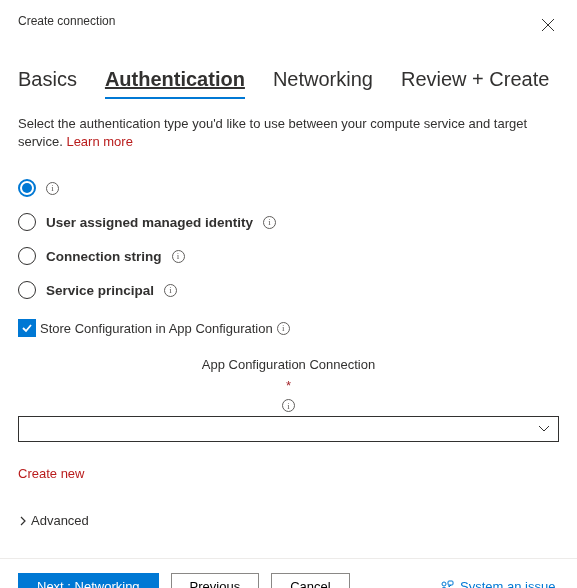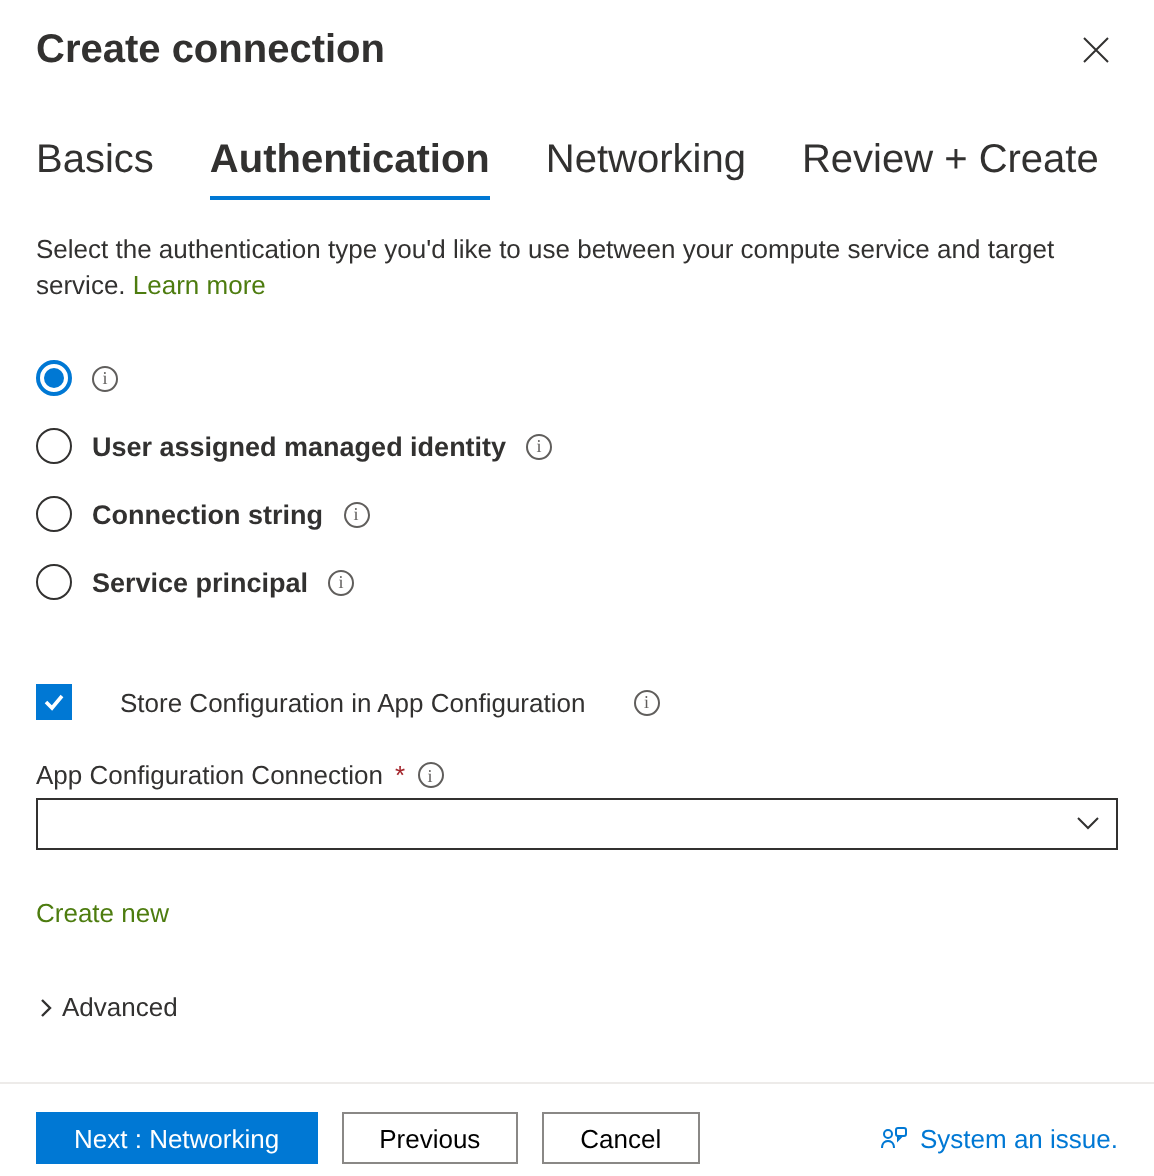--- a/index.html
+++ b/index.html
@@ -6,54 +6,54 @@
   body {
     margin: 0;
     font-family: "Segoe UI", -apple-system, sans-serif;
     font-size: 13px;
     color: #323130;
     background: #fff;
     width: 577px;
   }
   .panel { padding: 14px 18px 0 18px; }
   .header { display: flex; justify-content: space-between; align-items: flex-start; }
-  .title { font-size: 20px; font-weight: 700; margin: 0; }
+  .title { font-size: 12px; font-weight: 400; margin: 0; }
   .close-btn { background: none; border: none; cursor: pointer; padding: 4px; color: #323130; }
   .tabs { display: flex; gap: 28px; margin-top: 26px; border-bottom: none; }
   .tab { padding: 6px 0 8px 0; cursor: pointer; font-size: 20px; position: relative; }
-  .tab.active { font-weight: 600; }
+  .tab.active { font-weight: 600; text-decoration: underline; }
   .tab.active::after {
     content: ""; position: absolute; left: 0; right: 0; bottom: 0;
     height: 2px; background: #0078d4;
   }
   .desc { margin-top: 16px; line-height: 1.4; color: #323130; }
-  .link { color: #4d7c0f; text-decoration: none; cursor: pointer; }
+  .link { color: #b91c1c; text-decoration: none; cursor: pointer; }
   .radio-group { margin-top: 20px; }
   .radio-row { display: flex; align-items: center; gap: 10px; padding: 8px 0; }
   .radio-outer {
     width: 18px; height: 18px; border: 1px solid #323130; border-radius: 50%;
     display: flex; align-items: center; justify-content: center; cursor: pointer;
     flex-shrink: 0;
   }
   .radio-outer.selected { border: 2px solid #0078d4; }
   .radio-inner { width: 10px; height: 10px; border-radius: 50%; background: #0078d4; }
   .radio-label { font-weight: 600; font-size: 13.5px; }
   .info-icon {
     width: 13px; height: 13px; border: 1px solid #605e5c; border-radius: 50%;
     display: inline-flex; align-items: center; justify-content: center;
     font-size: 9px; color: #605e5c; cursor: pointer; font-style: normal;
     font-family: Georgia, serif;
   }
-  .check-row { display: flex; align-items: center; gap: 24px; margin-top: 34px; }
+  .check-row { display: flex; align-items: center; gap: 4px; margin-top: 12px; }
   .checkbox {
     width: 18px; height: 18px; background: #0078d4; display: flex;
     align-items: center; justify-content: center; cursor: pointer; color: #fff;
     flex-shrink: 0;
   }
-  .form-label { margin-top: 20px; display: flex; align-items: center; gap: 6px; }
+  .form-label { margin-top: 20px; display: flex; align-items: center; gap: 6px; flex-direction: column; }
   .req { color: #a4262c; }
   .select {
     width: 100%; height: 26px; border: 1px solid #323130; margin-top: 4px;
     display: flex; align-items: center; justify-content: flex-end; padding: 0 8px;
     cursor: pointer; background: #fff;
   }
   .create-new { margin-top: 24px; }
   .advanced { margin-top: 32px; display: flex; align-items: center; gap: 4px; cursor: pointer; padding-left: 2px; }
   .divider { height: 1px; background: #edebe9; margin: 30px -18px 0 -18px; }
   .footer {

